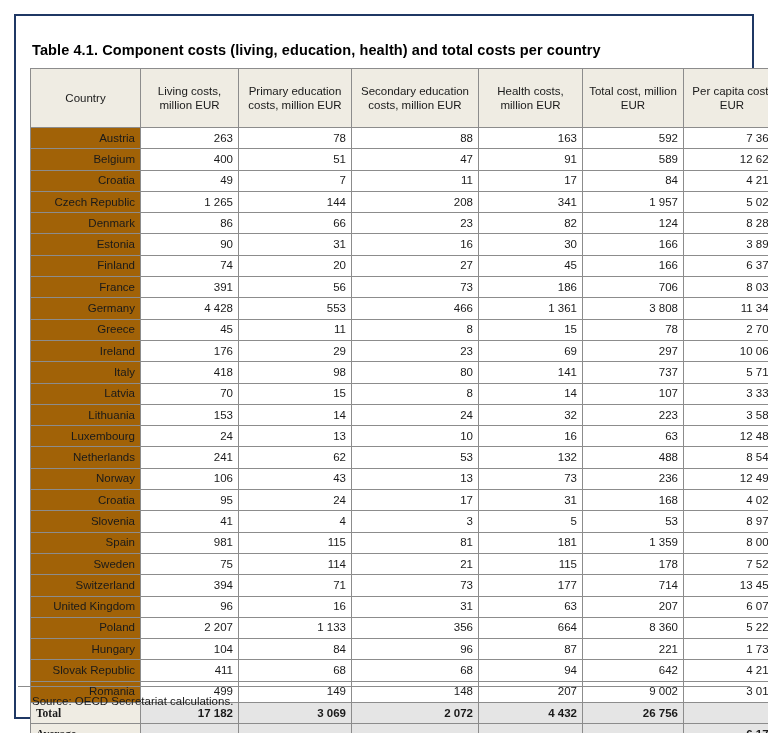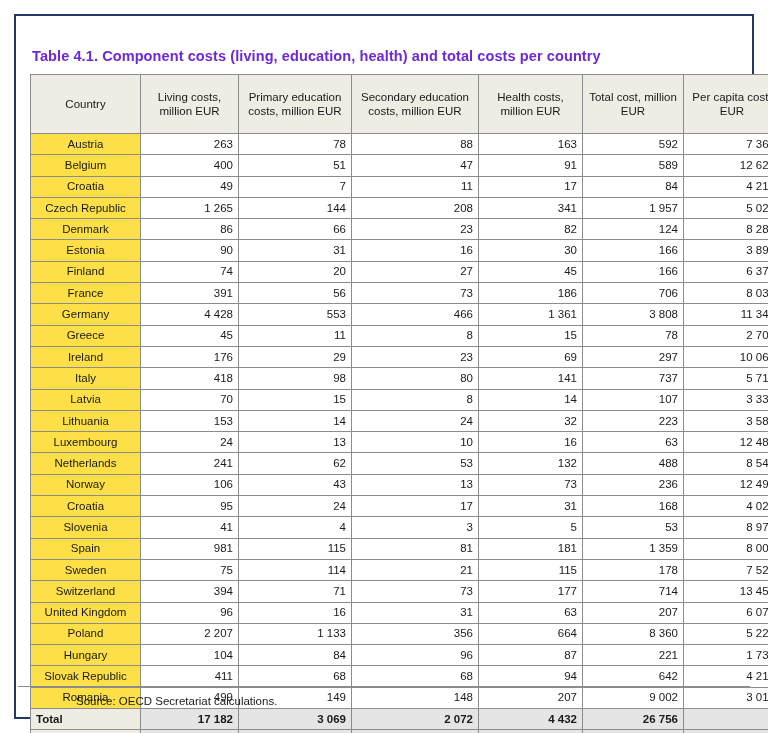--- a/index.html
+++ b/index.html
@@ -28,23 +28,23 @@
     width: 740px;
     height: 705px;
     box-sizing: border-box;
     border: 2px solid #1f3864;
     background: #ffffff;
     padding: 12px 14px 8px 14px;
   }
   .table-title {
     font-size: 14.5px;
     font-weight: bold;
-    color: #6d28d9;
+    color: #000000;
     letter-spacing: 0.1px;
-    margin: 20px 0 10px 2px;
+    margin: 14px 0 10px 2px;
   }
   table.costs {
     border-collapse: collapse;
     width: 710px;
     table-layout: fixed;
     font-size: 11.5px;
   }
   table.costs th, table.costs td {
     border: 1px solid #8c8c8c;
     padding: 1px 5px;
@@ -58,52 +58,52 @@
     line-height: 1.25;
     height: 56px;
     vertical-align: middle;
     color: #1a1a1a;
   }
   table.costs tbody td {
     height: 18.3px;
     line-height: 17px;
   }
   td.country {
-    text-align: center;
-    background: #fde047;
+    text-align: right;
+    background: #a16207;
   }
   td.num {
     text-align: right;
     background: #ffffff;
   }
   tr.summary td {
     font-weight: bold;
     background: #e5e5e5;
   }
   tr.summary td.country {
     text-align: left;
     background: #efece3;
+    font-family: Liberation Serif, serif;
   }
   td.empty {
     background: #efece3;
   }
   .col-country { width: 110px; }
   .col-living { width: 98px; }
   .col-primary { width: 113px; }
   .col-secondary { width: 127px; }
   .col-health { width: 104px; }
   .col-total { width: 101px; }
   .col-percap { width: 97px; }
   .source {
     position: absolute;
     left: 16px;
     bottom: 10px;
     font-size: 11.5px;
     color: #1a1a1a;
-    margin-left: 44px;
   }
   .source-line {
     position: absolute;
     left: 2px;
     right: 2px;
     bottom: 30px;
     border-top: 1px solid #8c8c8c;
     height: 0;
   }
 </style>

